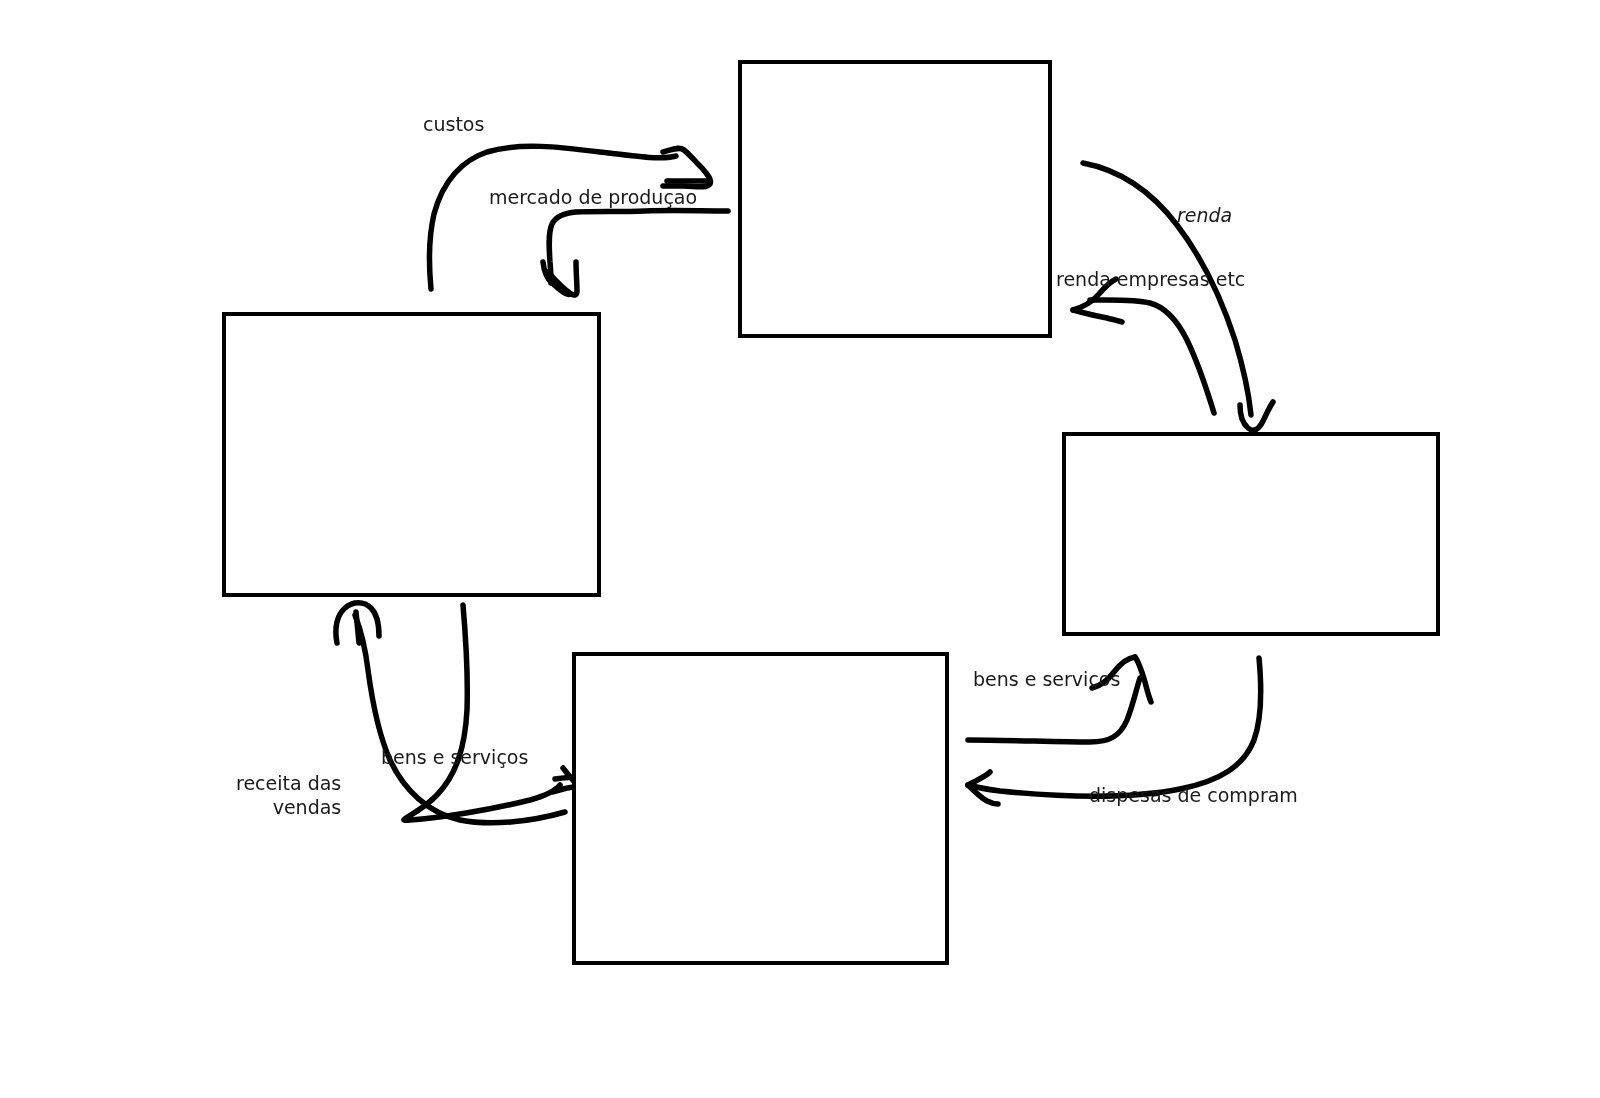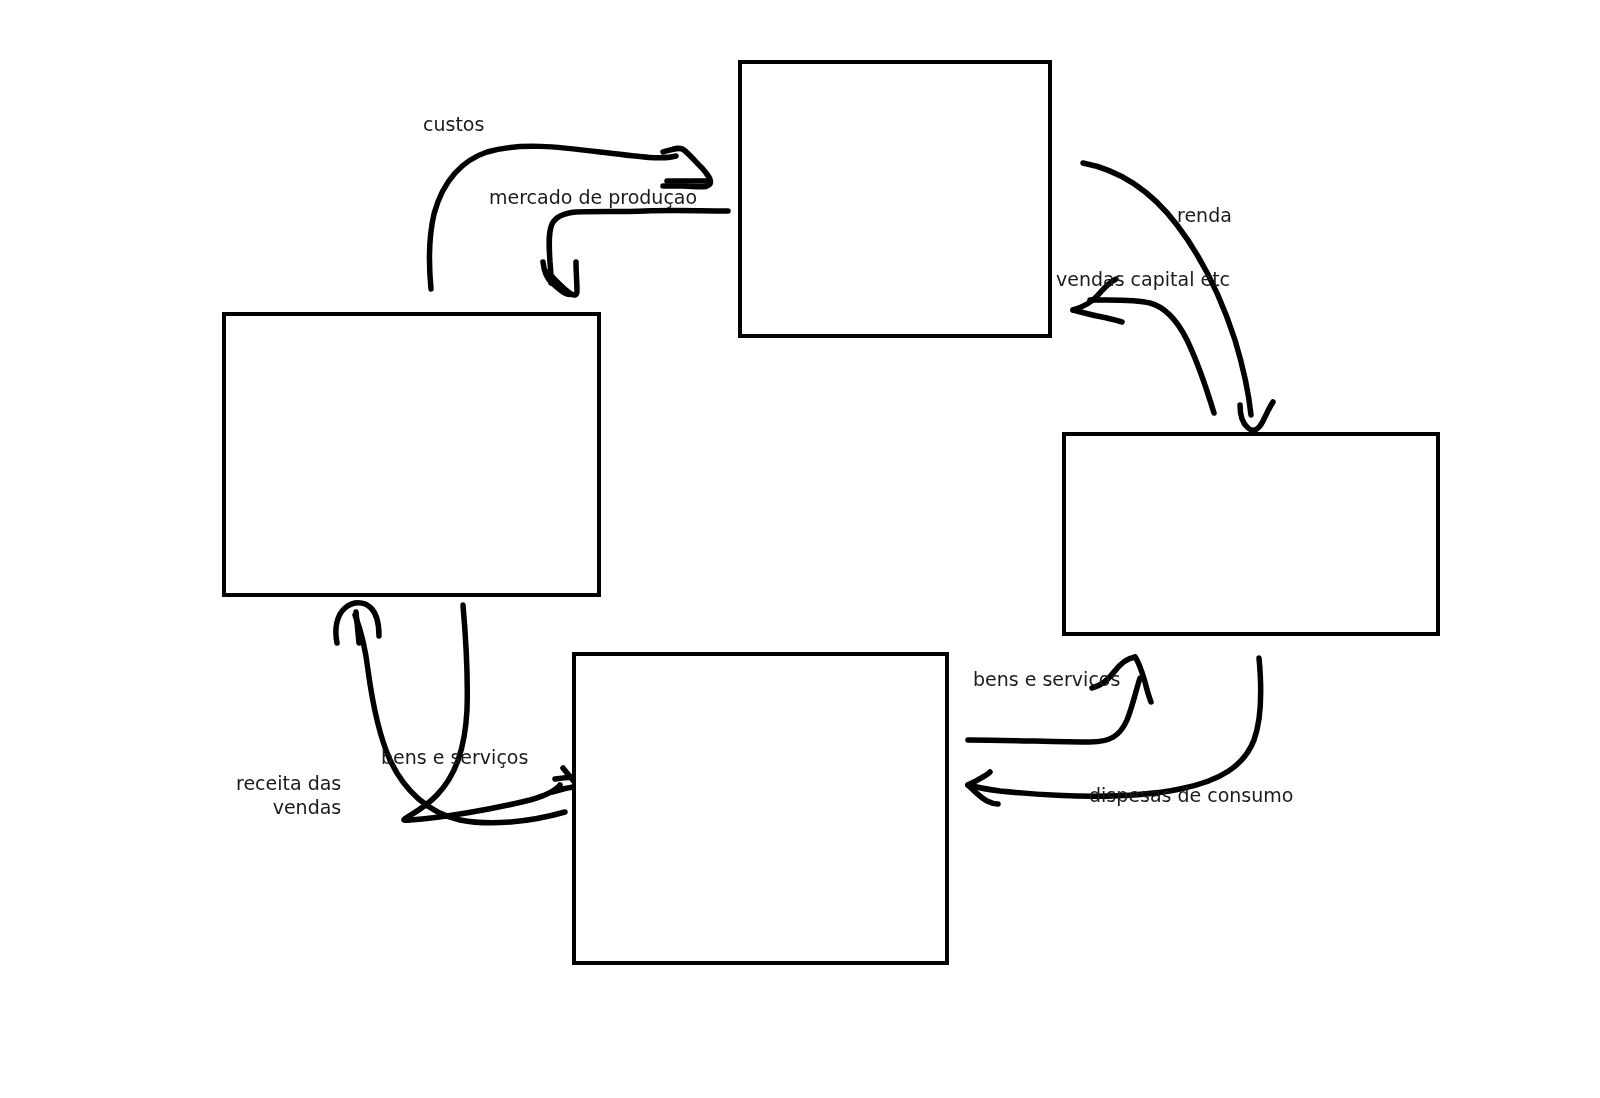--- a/index.html
+++ b/index.html
@@ -158,26 +158,26 @@
   <div class="box" style="left:572px; top:652px; width:377px; height:313px;">
   </div>
   <div class="box-text" style="left:646px; top:686px;">Mercado de produtos</div>
   <div class="box-text" style="left:655px; top:726px;">empresas vendem</div>
   <div class="box-text" style="left:655px; top:774px;">familias compram</div>
 
   <div class="edge-label" style="left:423px; top:113px;">custos</div>
 
   <div class="edge-label" style="left:489px; top:186px;">mercado de produçao</div>
 
-  <div class="edge-label" style="left:1177px; top:204px;">renda</div>
+  <div class="edge-label" style="left:1177px; top:204px;font-style:italic;">renda</div>
 
-  <div class="edge-label" style="left:1056px; top:268px;">vendas capital etc</div>
+  <div class="edge-label" style="left:1056px; top:268px;">renda empresas etc</div>
 
   <div class="edge-label" style="left:973px; top:668px;">bens e serviços</div>
 
-  <div class="edge-label" style="left:1089px; top:784px;">dispesas de consumo</div>
+  <div class="edge-label" style="left:1089px; top:784px;">dispesas de compram</div>
 
   <div class="edge-label" style="left:381px; top:746px;">bens e serviços</div>
 
   <div class="edge-label" style="left:236px; top:772px;text-align:right;">receita das
 vendas</div>
 
 </div>
 
 </body></html>

